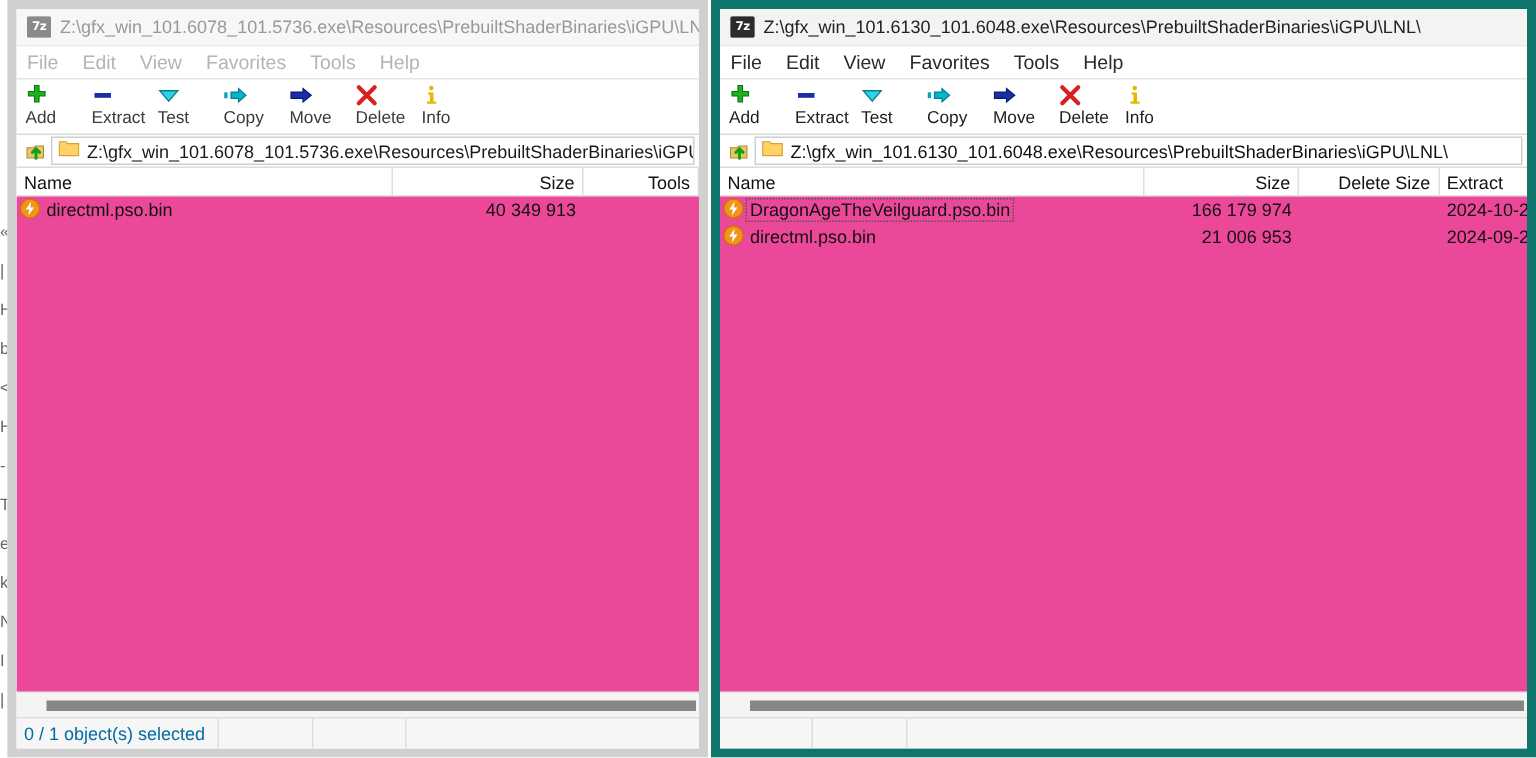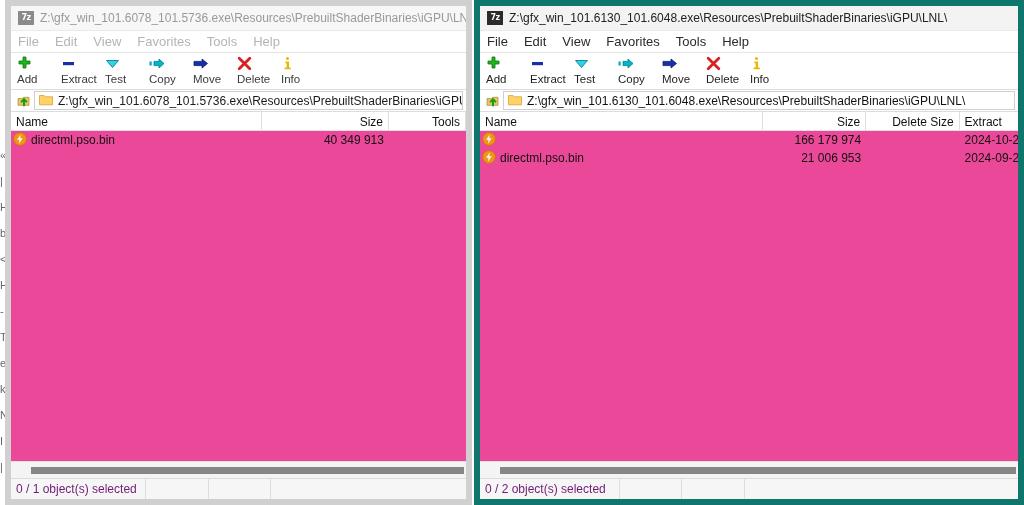--- a/index.html
+++ b/index.html
@@ -268,21 +268,21 @@
     box-sizing: border-box;
   }
   .status-cell {
     height: 100%;
     display: flex;
     align-items: center;
     padding-left: 5px;
     box-sizing: border-box;
     border-right: 1px solid #dedede;
     font-size: 12px;
-    color: #701a75;
+    color: #0369a1;
     white-space: nowrap;
     overflow: hidden;
   }
   .status-cell.last { border-right: none; flex: 1 1 auto; }
 </style>
 </head>
 <body>
 
 <div id="root">
 
@@ -541,20 +541,21 @@
 
     <div class="listarea">
       <div class="row">
         <div class="cell name" style="width:292px">
           <span class="bolt-ico">
             <svg width="14" height="14" viewBox="0 0 14 14">
               <circle cx="7" cy="7" r="6.4" fill="#f2941a" stroke="#c87408" stroke-width="0.8"></circle>
               <path d="M7.8 2.4 L4.1 7.7 H6.5 L5.9 11.7 L9.7 6.3 H7.2 z" fill="#ffffff"></path>
             </svg>
           </span>
+          <span class="name-txt focused">DragonAgeTheVeilguard.pso.bin</span>
         </div>
         <div class="cell r" style="width:106px">166 179 974</div>
         <div class="cell r" style="width:96px"></div>
         <div class="cell" style="width:60px">2024-10-2</div>
       </div>
       <div class="row">
         <div class="cell name" style="width:292px">
           <span class="bolt-ico">
             <svg width="14" height="14" viewBox="0 0 14 14">
               <circle cx="7" cy="7" r="6.4" fill="#f2941a" stroke="#c87408" stroke-width="0.8"></circle>
@@ -567,20 +568,19 @@
         <div class="cell r" style="width:96px"></div>
         <div class="cell" style="width:60px">2024-09-20</div>
       </div>
     </div>
 
     <div class="hscroll">
       <div class="hscroll-thumb" style="margin-left:18px; width:522px;"></div>
     </div>
 
     <div class="statusbar">
-      <div class="status-cell" style="width:140px">0 / 2 object(s) selected</div>
       <div class="status-cell" style="width:62px"></div>
       <div class="status-cell" style="width:63px"></div>
       <div class="status-cell last"></div>
     </div>
   </div>
 
 </div>
 
 </body></html>

